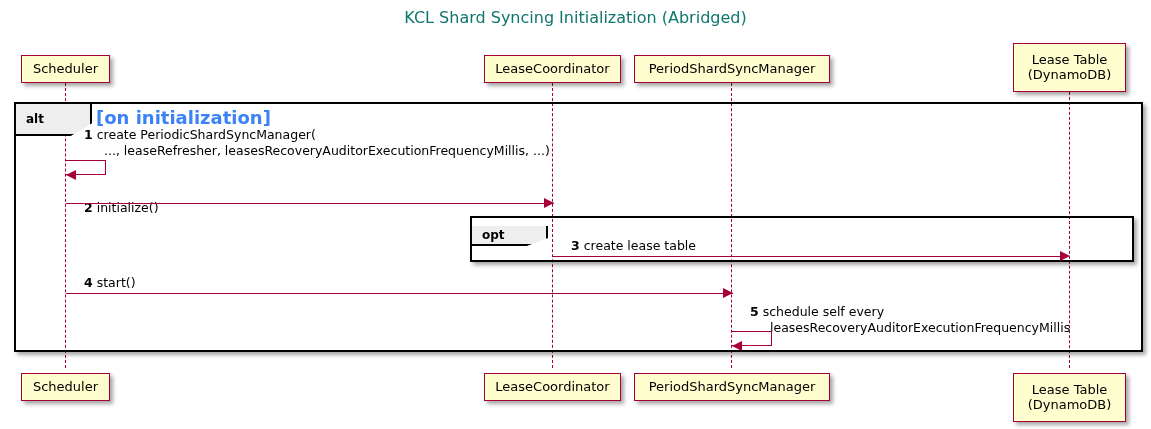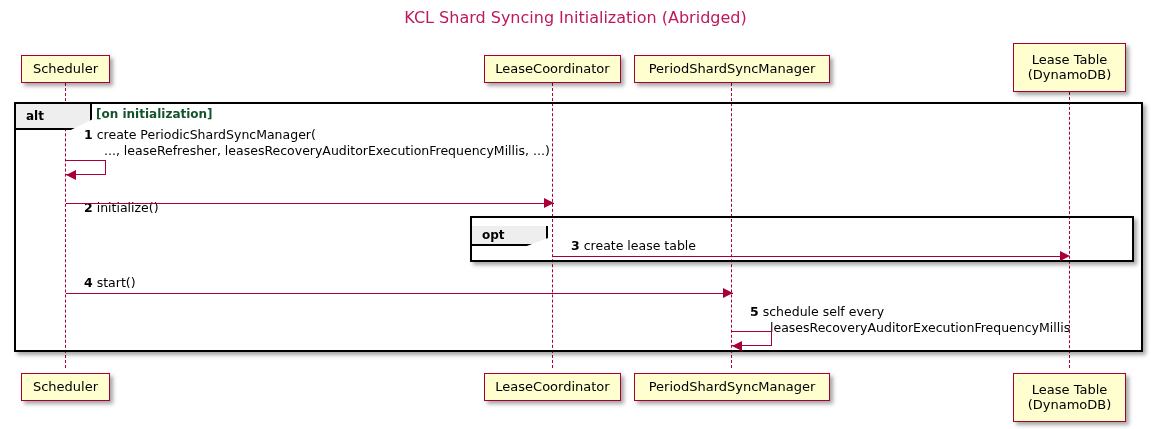--- a/index.html
+++ b/index.html
@@ -19,21 +19,21 @@
   }
   .abs { position: absolute; }
 
   
   .title {
     left: 0;
     top: 8px;
     width: 1151px;
     text-align: center;
     font-size: 16px;
-    color: #be185d;
+    color: #0f766e;
     font-family: "DejaVu Sans", sans-serif;
     white-space: nowrap;
   }
 
   
   .participant {
     background: #FEFECE;
     border: 1.5px solid #A80036;
     box-shadow: 3px 3px 4px rgba(0,0,0,0.35);
     color: #000000;
@@ -68,22 +68,22 @@
     font-size: 12px;
     font-weight: bold;
     box-sizing: border-box;
     display: flex;
     align-items: center;
     padding-left: 10px;
     
     clip-path: polygon(0 0, 100% 0, 100% 60%, 72% 100%, 0 100%);
   }
   .frame-cond {
-    color: #14532d;
-    font-size: 12px;
+    color: #3b82f6;
+    font-size: 18px;
     font-weight: bold;
     white-space: nowrap;
   }
 
   
   .msg-line {
     height: 0;
     border-top: 1.5px solid #A80036;
   }
   .arrow-right {
@@ -141,21 +141,21 @@
   <div class="abs participant" style="left:634px; top:55px; width:196px; height:28px;">
     <span>PeriodShardSyncManager</span>
   </div>
 
   <div class="abs participant" style="left:1013px; top:43px; width:113px; height:49px; flex-direction:column;">
     <span>Lease Table</span>
     <span>(DynamoDB)</span>
   </div>
 
   <div class="abs frame" style="left:14px; top:102px; width:1129px; height:250px;"></div>
-  <div class="abs frame-label" style="left:16px; top:104px; width:76px; height:26px;">
+  <div class="abs frame-label" style="left:16px; top:104px; width:76px; height:32px;">
     <span>alt</span>
   </div>
   <div class="abs frame-cond" style="left:96px; top:107px;">[on initialization]</div>
 
   <div class="abs msg-label" style="left:71px; top:127px;">
     <span class="msg-num">1</span><span style="display:inline-block;width:4px;"></span><span>create PeriodicShardSyncManager(</span><br>
     <span style="display:inline-block;width:20px;"></span><span>..., leaseRefresher, leasesRecoveryAuditorExecutionFrequencyMillis, ...)</span>
   </div>
   <div class="abs selfloop" style="left:66px; top:160px; width:40px; height:15px;"></div>
   <div class="abs arrow-left" style="left:66px; top:170px;"></div>

